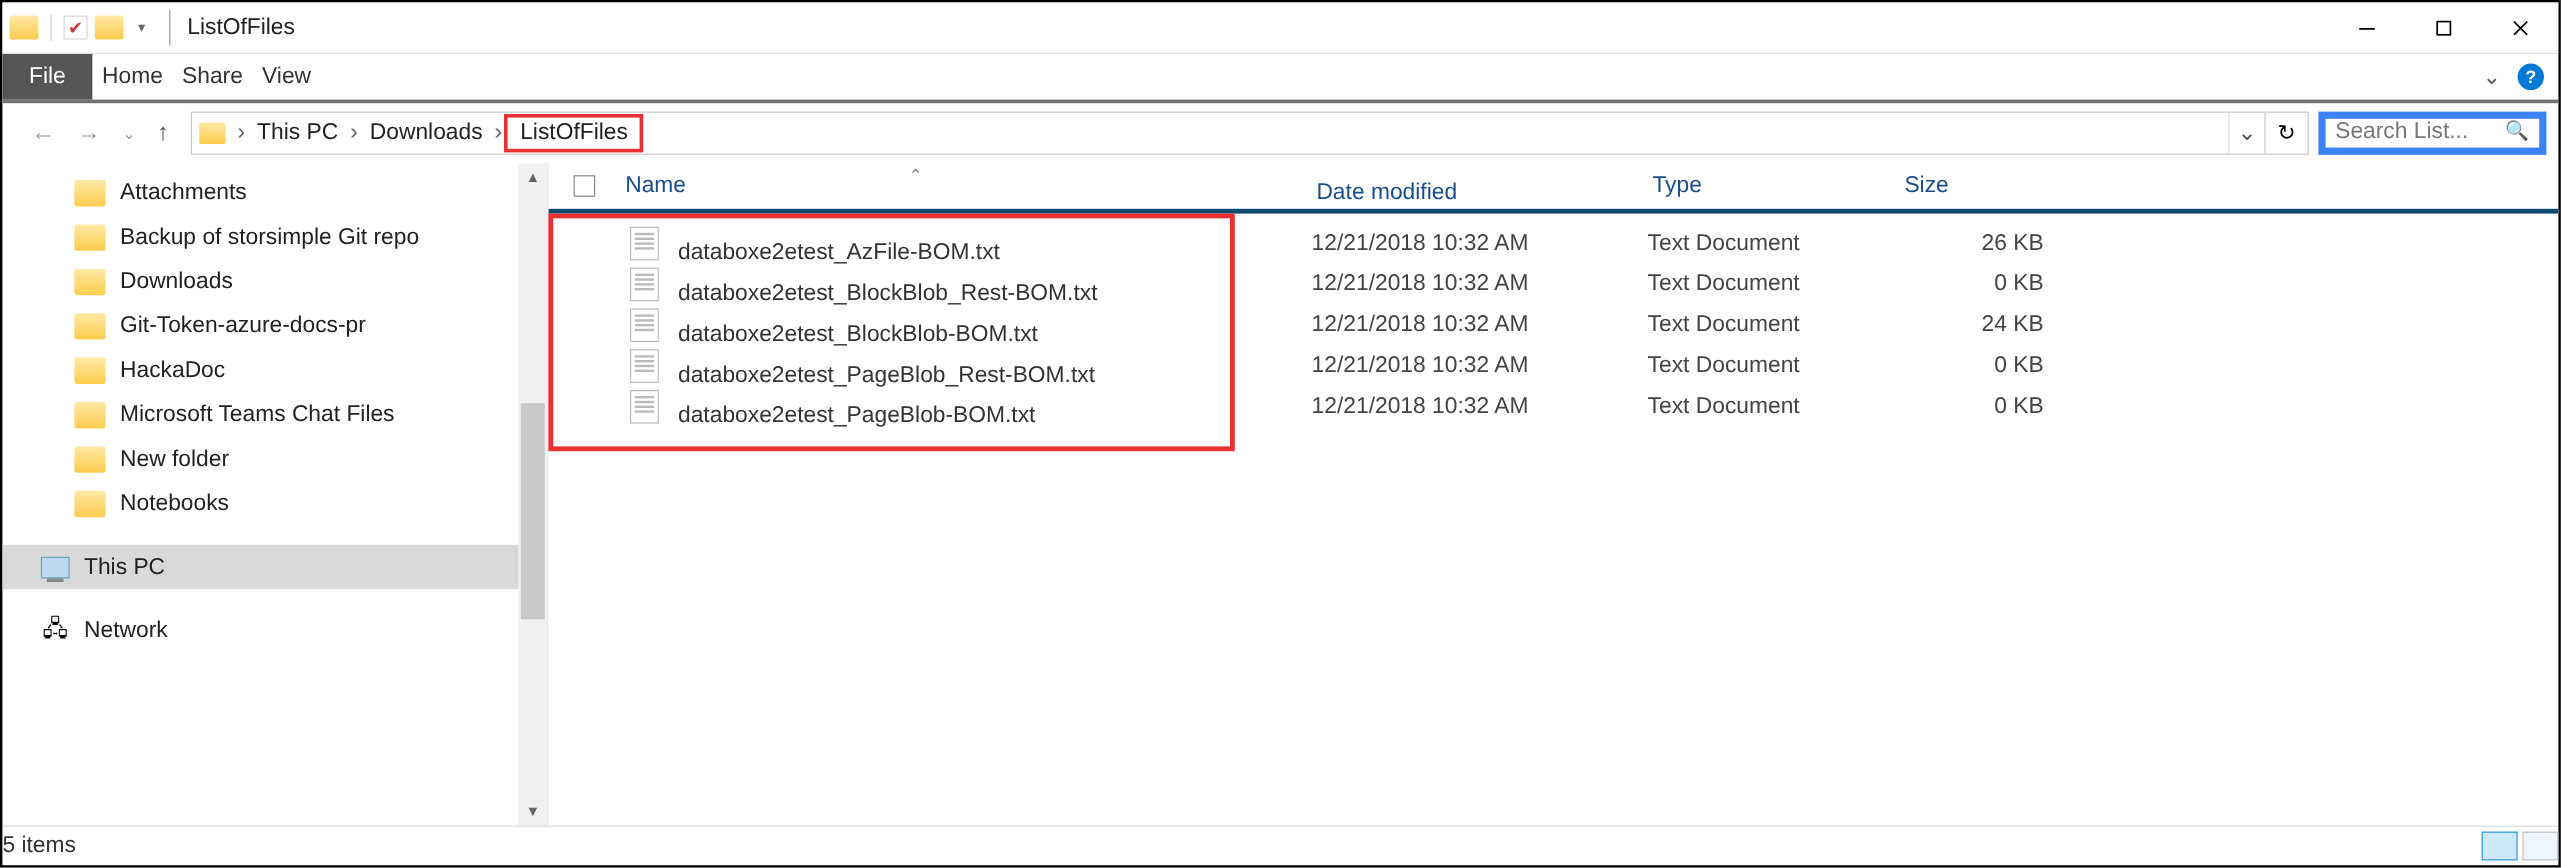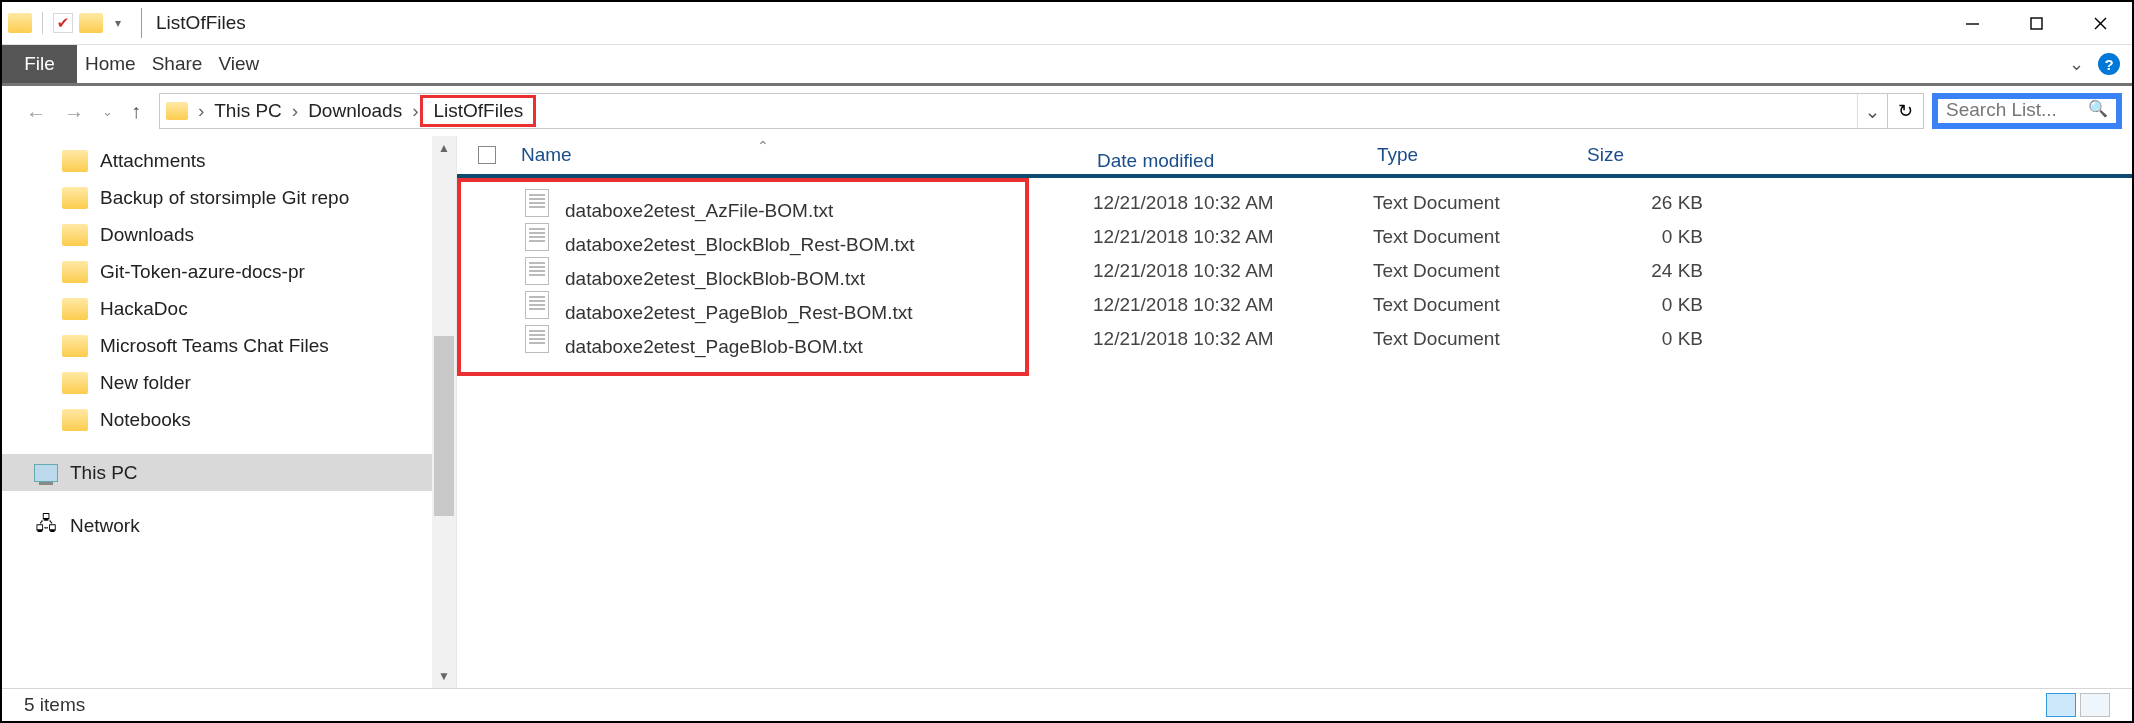--- a/index.html
+++ b/index.html
@@ -75,21 +75,21 @@
   .hl-box { position:absolute; left:0px; top:0px; width:572px; height:198px; border:4px solid #ea3030;}
   .frow { display:flex; align-items:center; height:34px; color:#333;}
   .f-icon { width:24px; height:28px; margin-right:16px; background:#fff; border:1px solid #bbb; position:relative;}
   .f-icon::before{content:""; position:absolute; top:4px; left:3px; right:3px; height:2px; background:#bbb; box-shadow:0 4px 0 #bbb,0 8px 0 #bbb,0 12px 0 #bbb;}
   .f-name { width:528px;margin-top:15px;}
   .f-date { width:280px; color:#444;}
   .f-type { width:210px; color:#444;}
   .f-size { width:120px; text-align:right; color:#444;}
 
   
-  .status { position:absolute; bottom:0; left:0; right:0; height:33px; border-top:1px solid #d6d6d6; display:flex; align-items:center; padding:0 22px; color:#333;}
+  .status { position:absolute; bottom:0; left:0; right:0; height:33px; border-top:1px solid #d6d6d6; display:flex; align-items:center; padding:0 0; color:#333;}
   .status-right { margin-left:auto; display:flex; gap:4px;}
   .view-btn { width:30px; height:24px; border:1px solid #c0c0c0; background:#eef5fb;}
   .view-btn.sel { border-color:#3399dd; background:#cde8fa;}
 </style>
 </head>
 <body>
 
 <div class="titlebar">
   <div class="titlebar-left">
     <span class="folder-glyph"></span>

